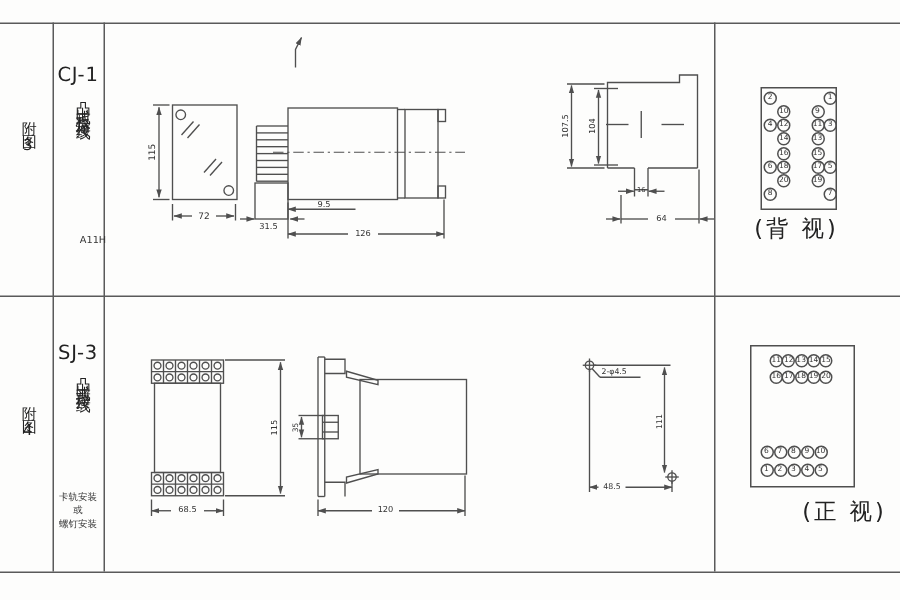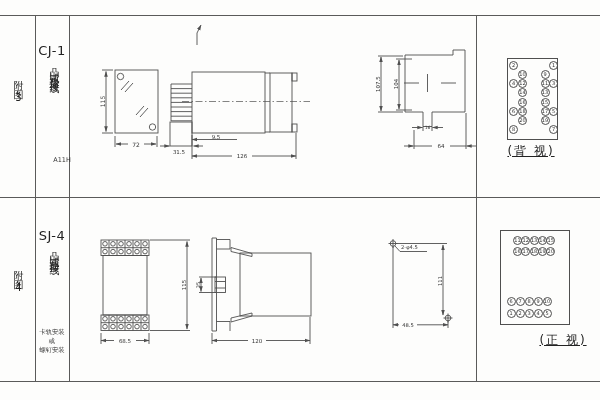--- a/index.html
+++ b/index.html
@@ -13,21 +13,21 @@
   .vtext{
     position:absolute;writing-mode:vertical-lr;text-orientation:upright;
     color:#222;white-space:nowrap;
   }
   .fig-index{font-size:10px;letter-spacing:10px;}
   .fig-type{font-size:10px;letter-spacing:2.5px;}
   .ctext{position:absolute;text-align:center;color:#222;}
   .model{font-size:13px;letter-spacing:0.5px;}
   .code{font-size:6.5px;color:#333;padding-left:10px;}
   .note{font-size:6.3px;line-height:9px;color:#333;}
-  .caption{position:absolute;text-align:center;font-size:12px;letter-spacing:2px;color:#222;text-decoration:underline;}
+  .caption{position:absolute;text-align:center;font-size:15px;letter-spacing:2px;color:#222;}
   .tbox{position:absolute;border:1px solid #4f4f4f;background:transparent;}
   .term{
     position:absolute;width:9px;height:9px;box-sizing:border-box;
     border:0.8px solid #4f4f4f;border-radius:50%;
     font-size:5px;line-height:7.6px;text-align:center;color:#333;
   }
   svg{position:absolute;left:0;top:0;}
   svg line,svg path,svg rect,svg polyline,svg polygon,svg circle{
     stroke:#4f4f4f;fill:none;stroke-width:0.9;
   }
@@ -47,21 +47,21 @@
   <div class="vline" style="left:35px"></div>
   <div class="vline" style="left:69px"></div>
   <div class="vline" style="left:476px"></div>
 
   <div class="vtext fig-index" style="left:11px;top:72px">附图3</div>
   <div class="ctext model" style="left:35px;top:43px;width:34px">CJ-1</div>
   <div class="vtext fig-type" style="left:47px;top:60px">凸出式板后接线</div>
   <div class="ctext code" style="left:35px;top:156px;width:34px">A11H</div>
 
   <div class="vtext fig-index" style="left:11px;top:262px">附图4</div>
-  <div class="ctext model" style="left:35px;top:228px;width:34px">SJ-4</div>
+  <div class="ctext model" style="left:35px;top:228px;width:34px">SJ-3</div>
   <div class="vtext fig-type" style="left:47px;top:244px">凸出式前接线</div>
   <div class="ctext note" style="left:35px;top:327px;width:34px">
     <div>卡轨安装</div>
     <div>或</div>
     <div>螺钉安装</div>
   </div>
 
   <svg width="600" height="400" viewBox="0 0 600 400">
     <defs>
       <marker id="ae" orient="auto" markerUnits="userSpaceOnUse" markerWidth="6" markerHeight="4.4" refX="5.2" refY="2.2" viewBox="0 0 6 4.4">

